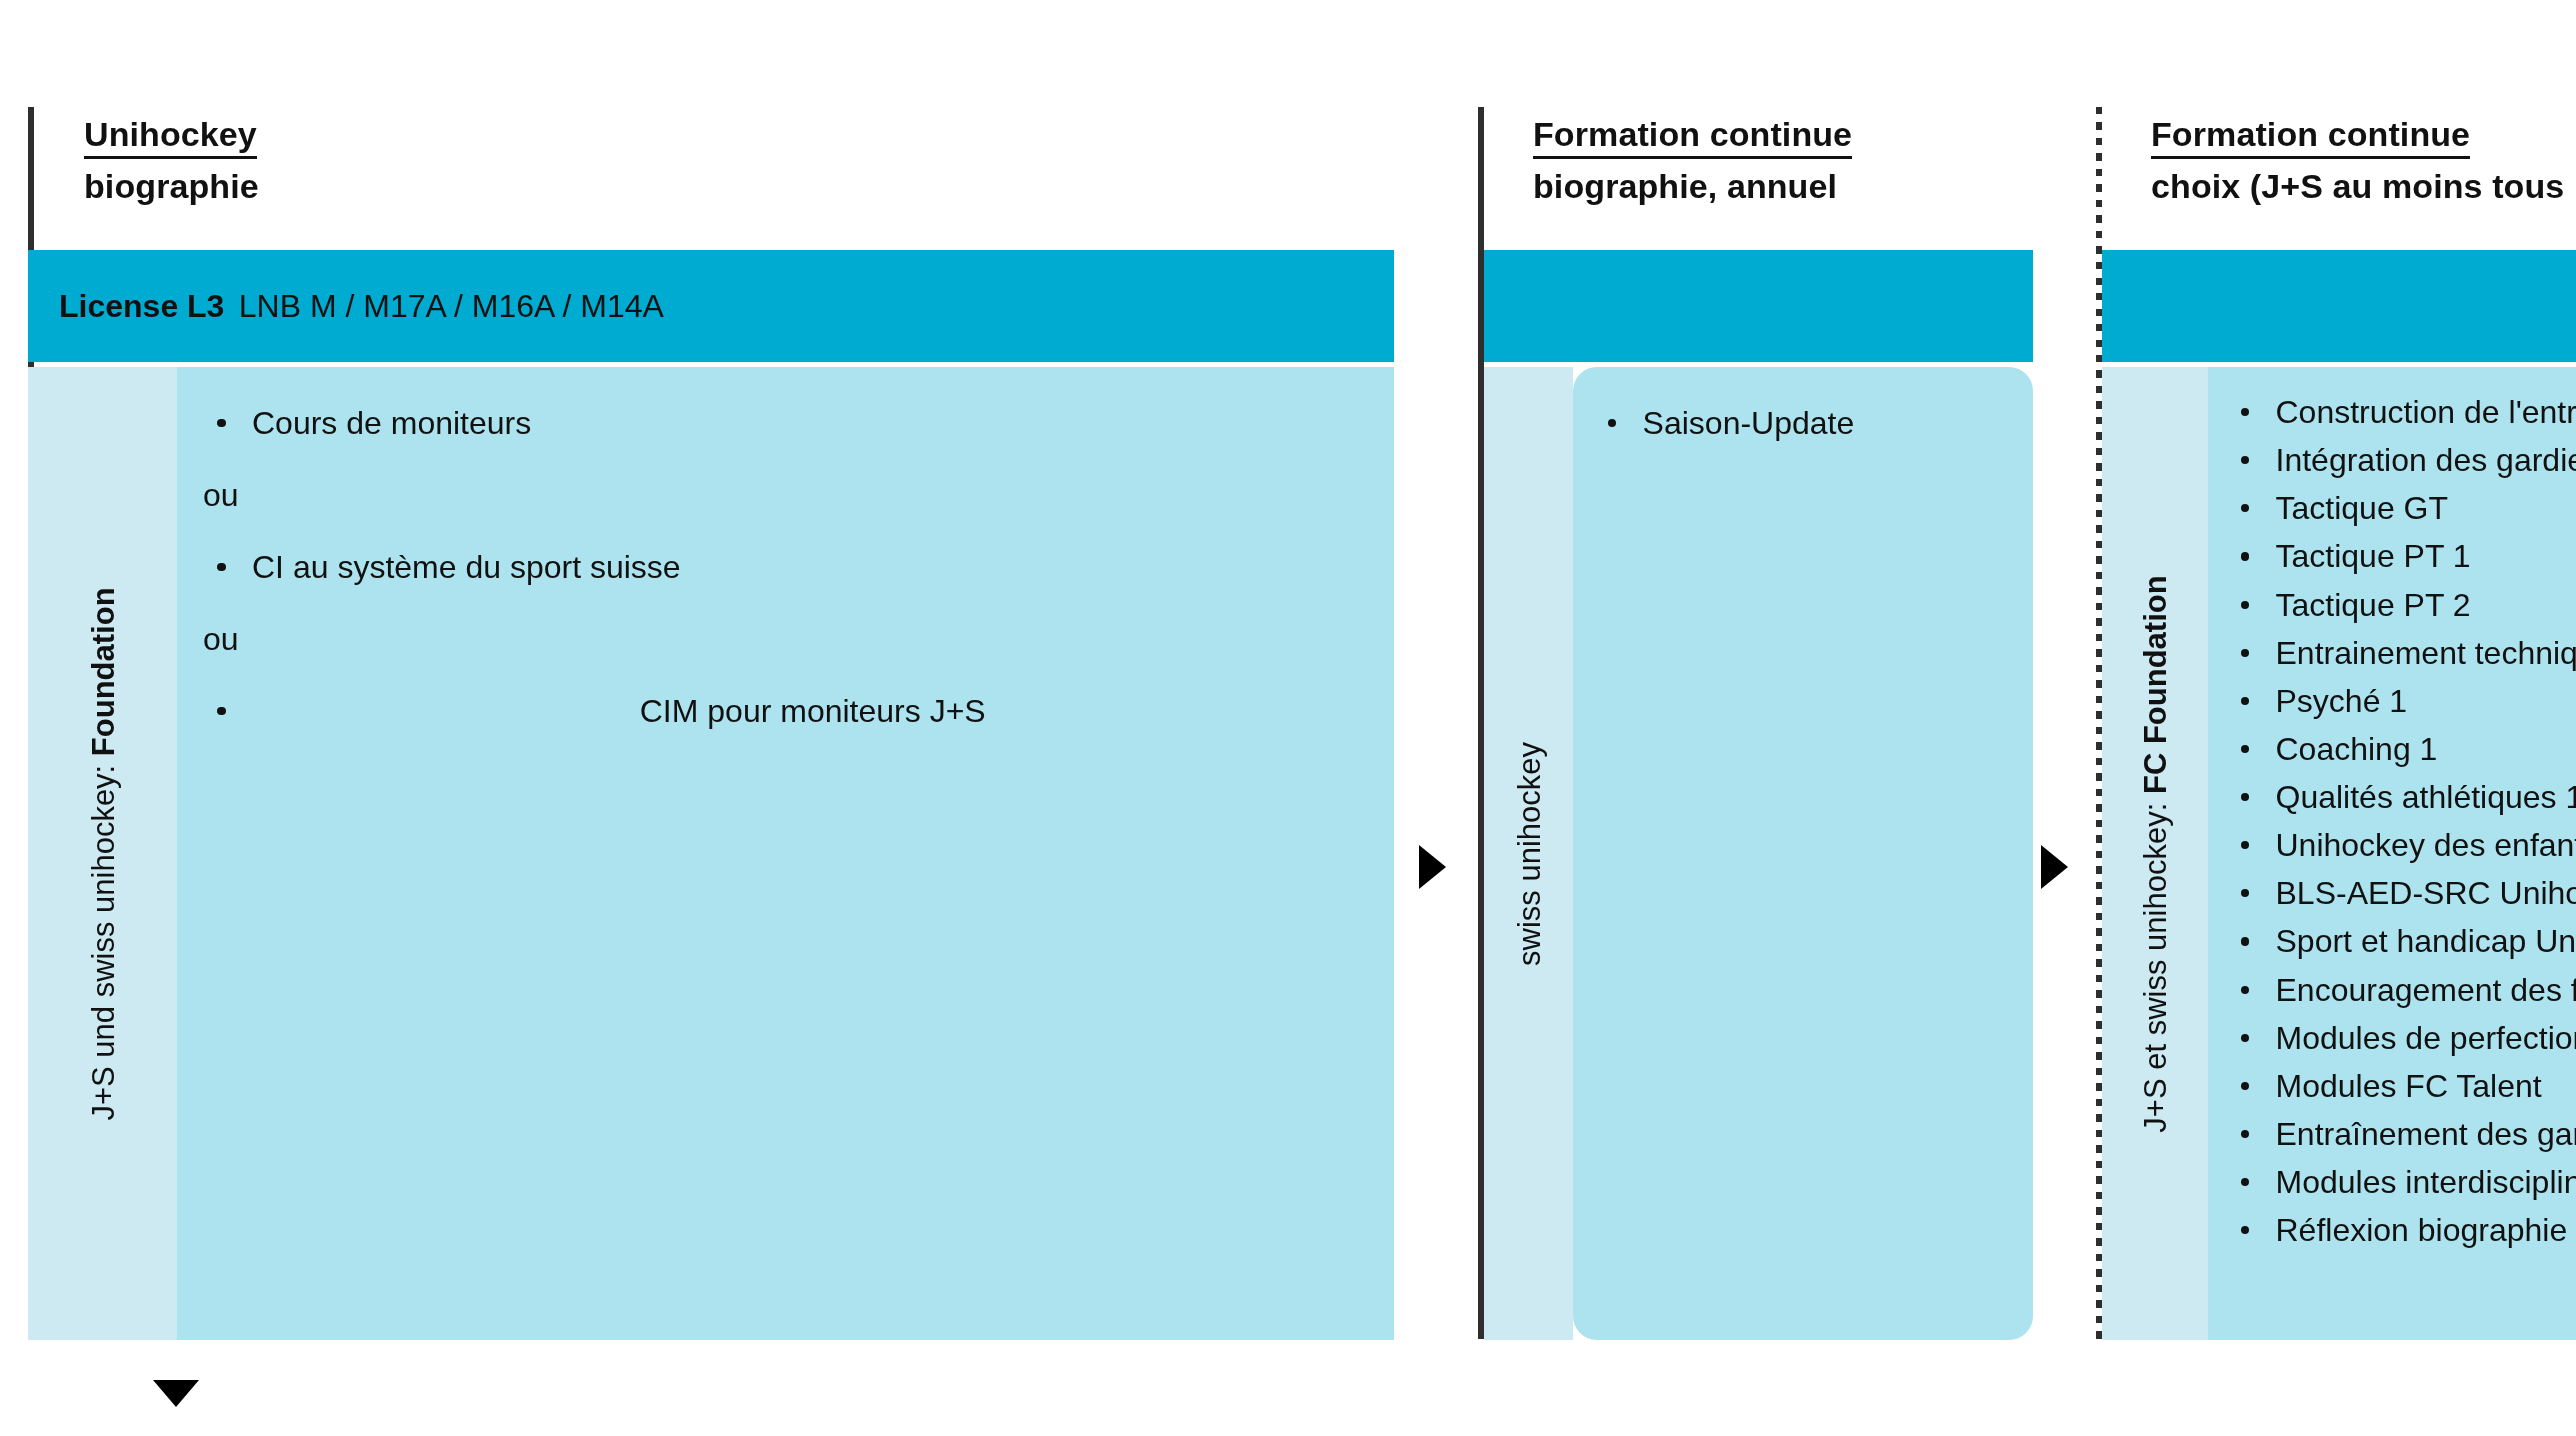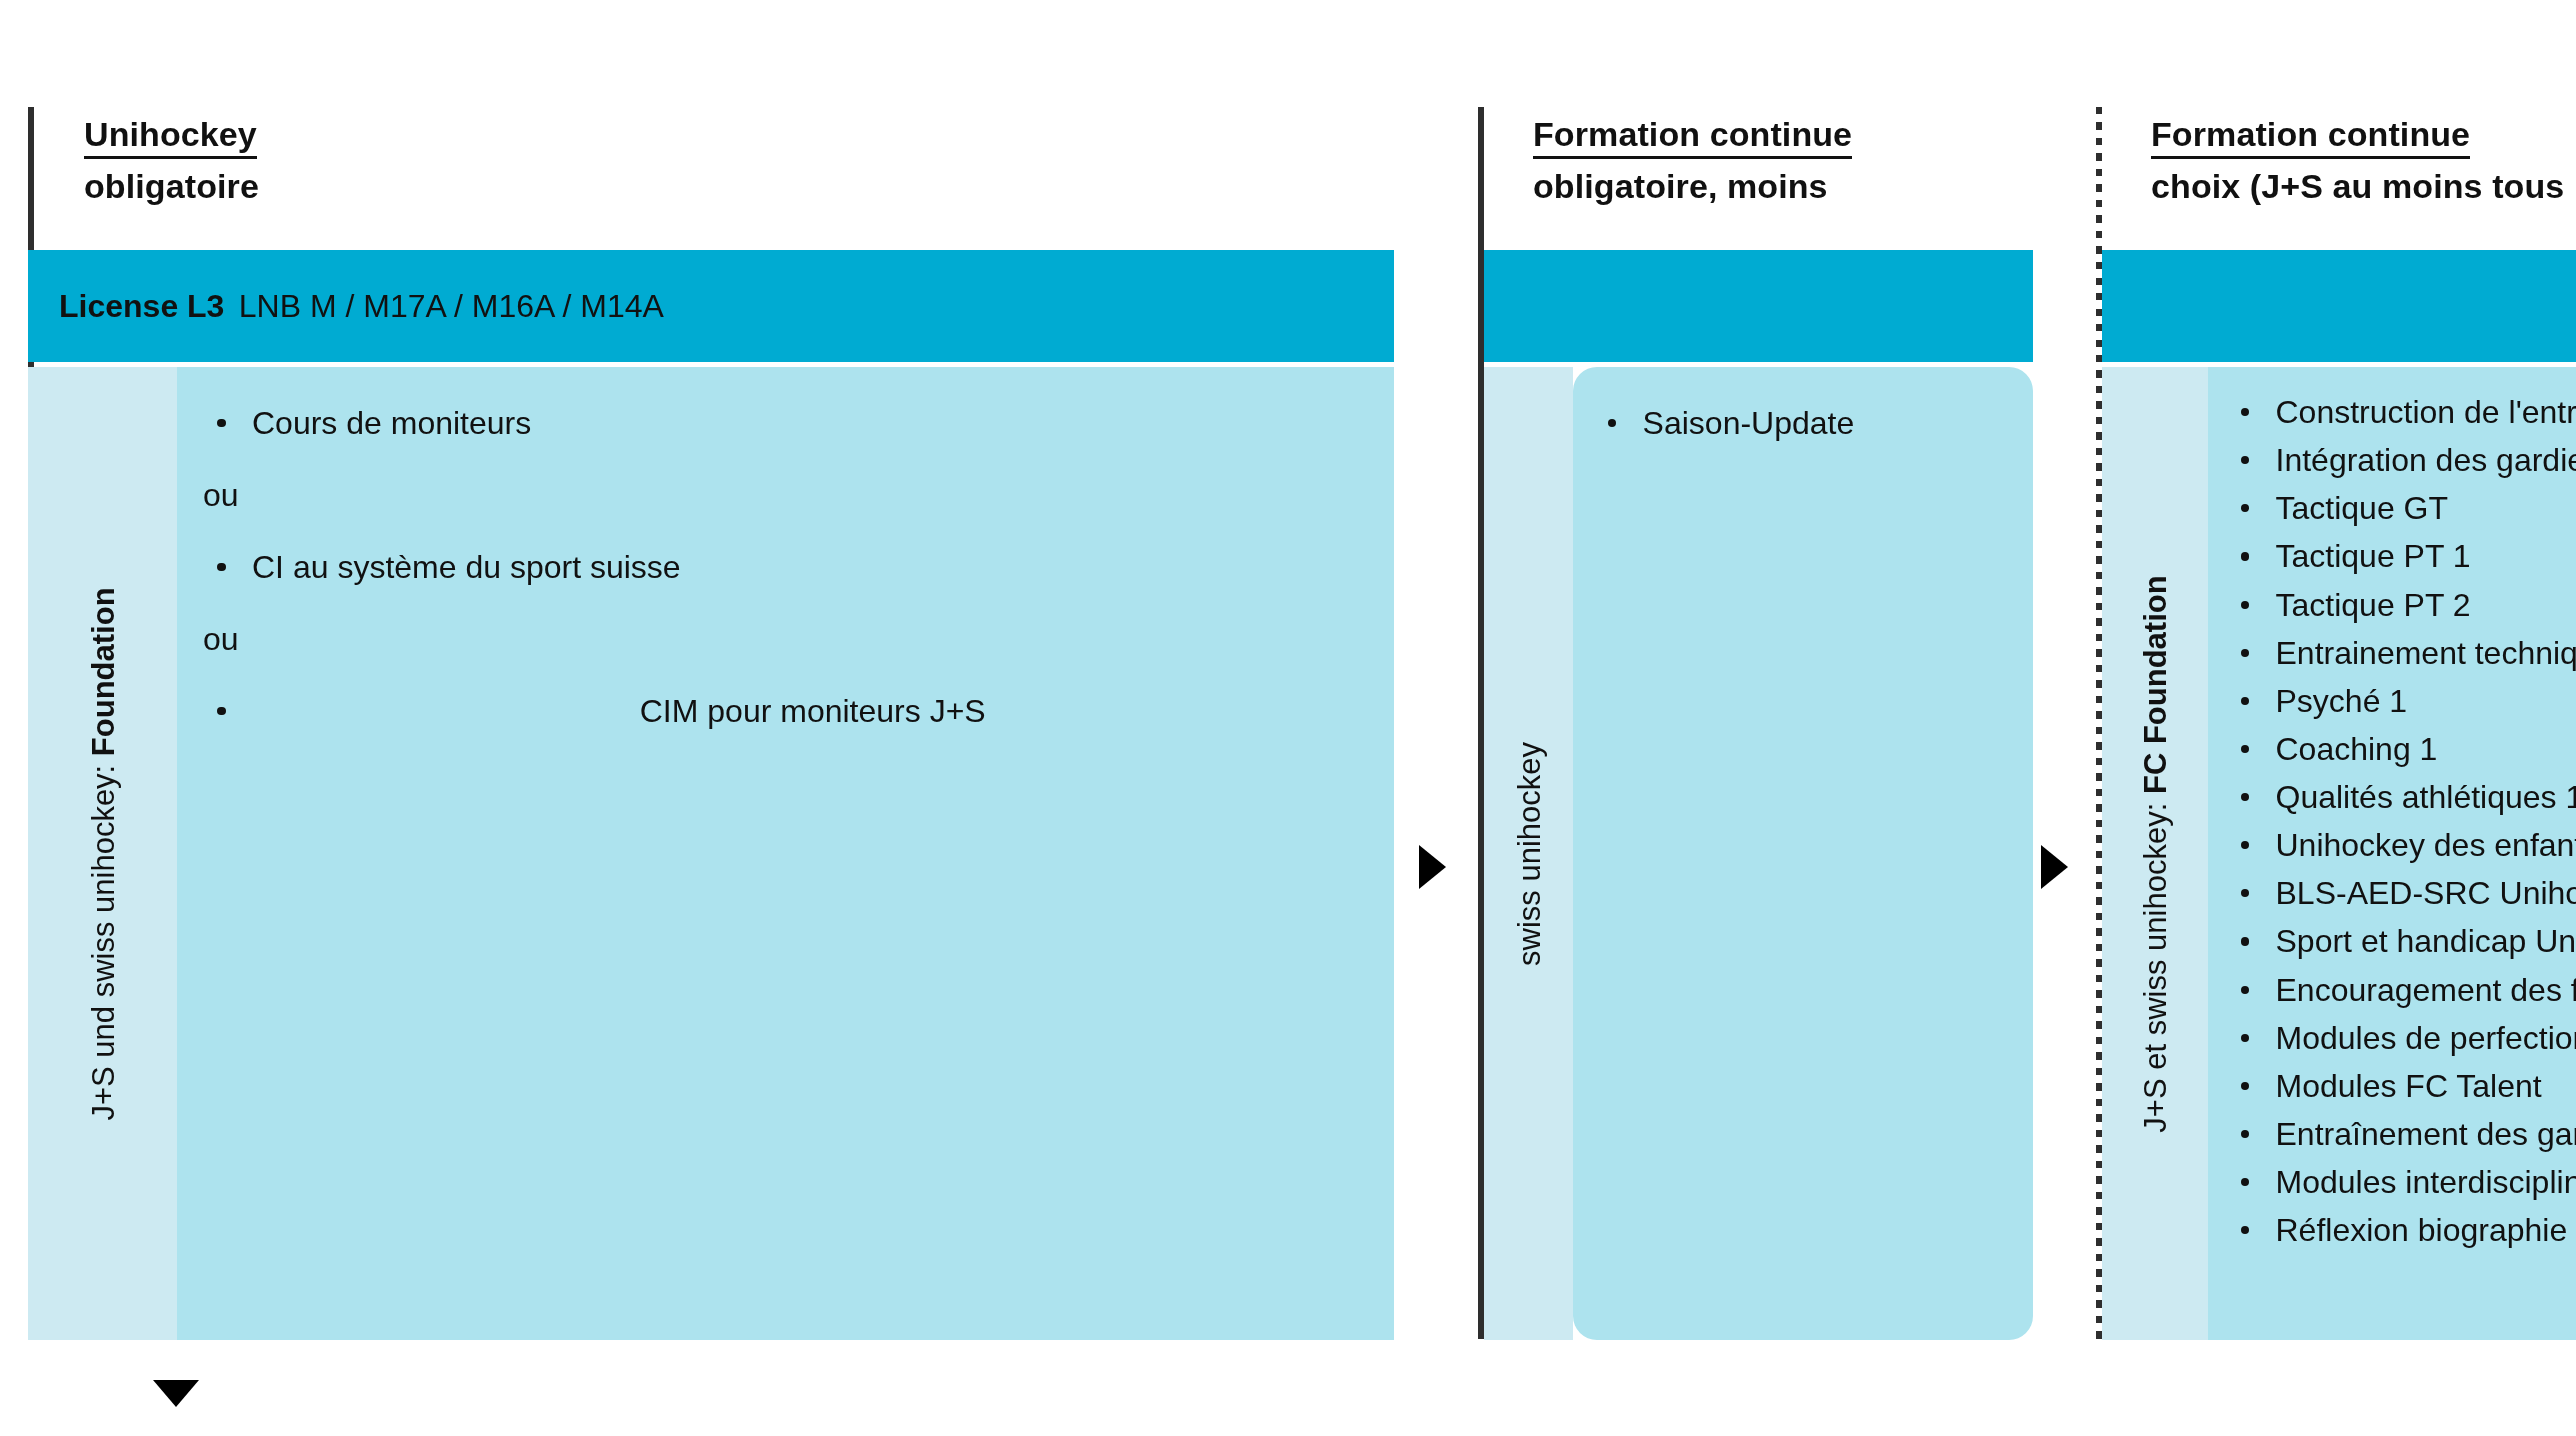--- a/index.html
+++ b/index.html
@@ -140,26 +140,26 @@
 <body>
 
 <div class="stage">
 
   <div class="vrule" style="left:28px;top:107px;height:1232px;"></div>
   <div class="vrule" style="left:1478px;top:107px;height:1232px;"></div>
   <div class="vrule-dotted" style="left:2096px;top:107px;height:1232px;"></div>
 
   <div class="colhead" style="left:84px;top:114px;">
     <span class="l1">Unihockey</span>
-    <span class="l2">obligatoire</span>
+    <span class="l2">biographie</span>
   </div>
 
   <div class="colhead" style="left:1533px;top:114px;">
     <span class="l1">Formation continue</span>
-    <span class="l2">obligatoire, moins</span>
+    <span class="l2">biographie, annuel</span>
   </div>
 
   <div class="colhead" style="left:2151px;top:114px;">
     <span class="l1">Formation continue</span>
     <span class="l2">choix (J+S au moins tous les 2 ans)</span>
   </div>
 
   <div class="tealbar" style="left:28px;top:250px;width:1366px;">
     <div class="lic">
       <b>License L3</b><span class="teams">LNB M / M17A / M16A / M14A</span>

